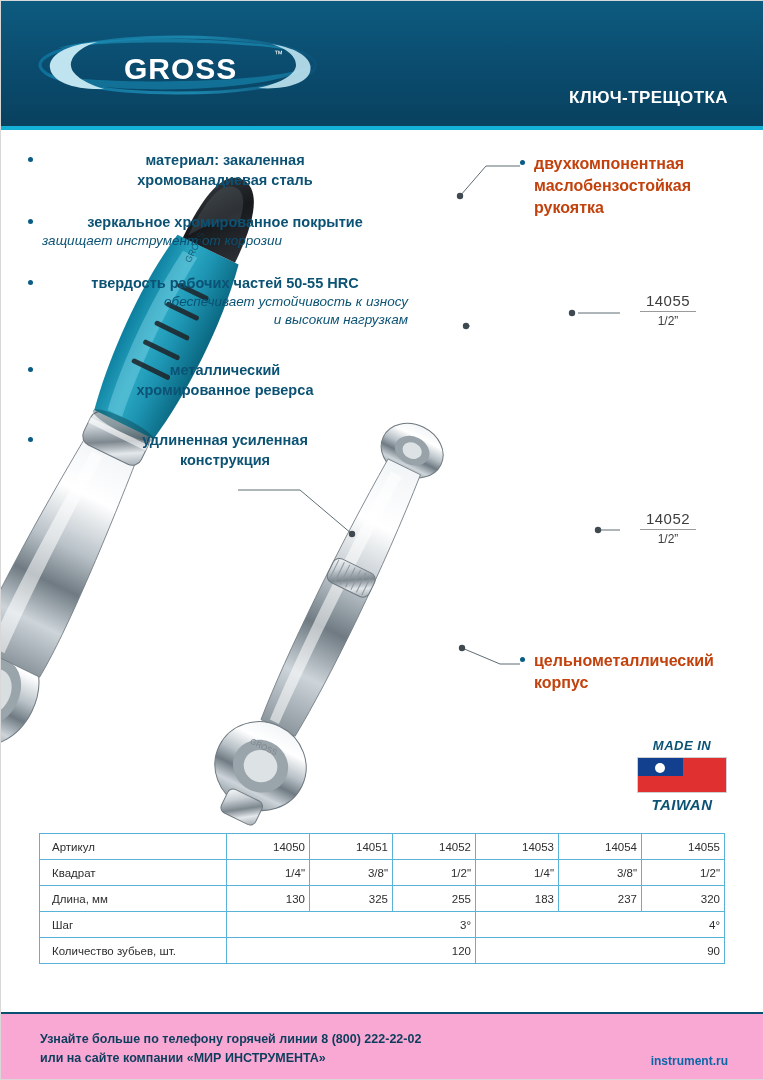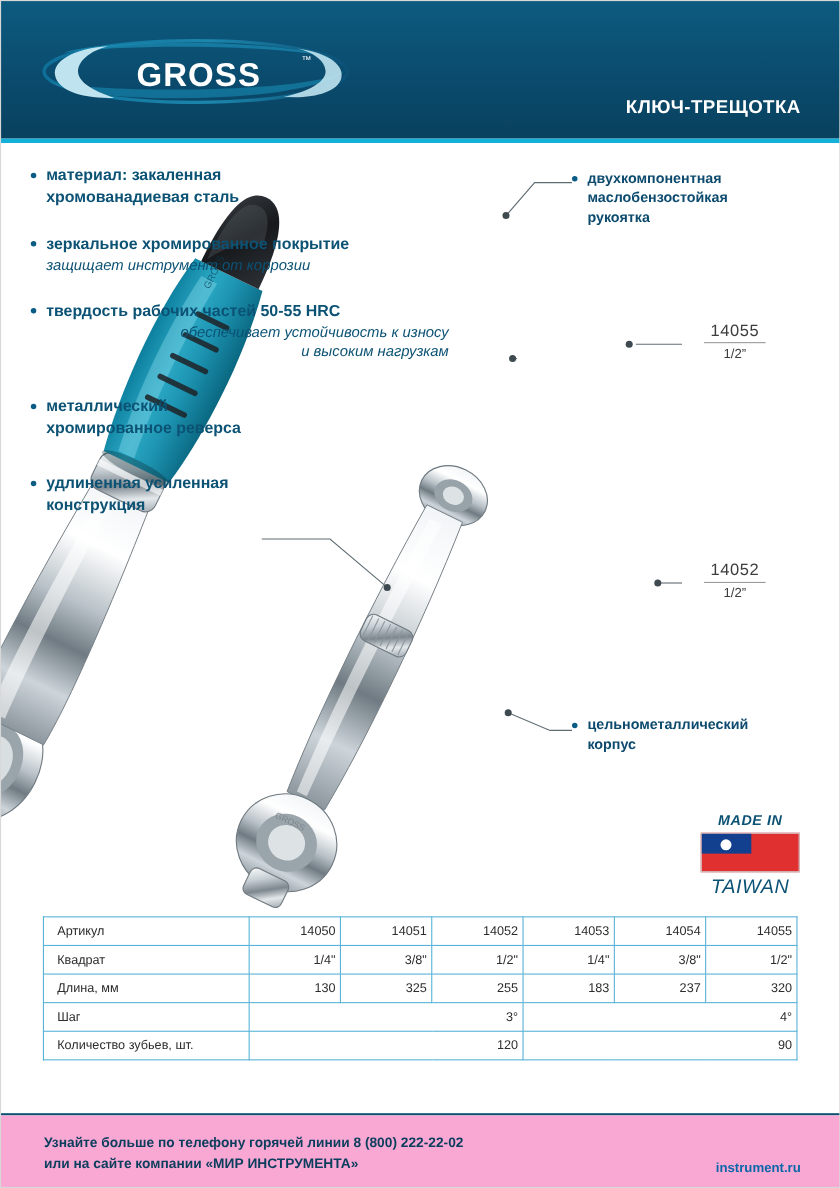--- a/index.html
+++ b/index.html
@@ -96,20 +96,21 @@
     width: 5px;
     height: 5px;
     border-radius: 50%;
     background: #0b5c85;
   }
   .feature .main {
     font-size: 14.5px;
     font-weight: bold;
     color: #0b5274;
     line-height: 1.38;
+    text-align: center;
   }
   .feature .sub {
     font-size: 13.5px;
     font-style: italic;
     color: #0b5274;
     line-height: 1.38;
   }
 
   .feature-right {
     position: absolute;
@@ -128,23 +129,23 @@
   .feature-right .dot, .feature-right2 .dot {
     position: absolute;
     left: 0;
     top: 7px;
     width: 5px;
     height: 5px;
     border-radius: 50%;
     background: #0b5c85;
   }
   .feature-right .main, .feature-right2 .main {
-    font-size: 13px;
-    font-weight: bold;
-    color: #0c4a6e;
+    font-size: 16px;
+    font-weight: bold;
+    color: #c2410c;
     line-height: 1.38;
   }
 
   
   .callout {
     position: absolute;
     text-align: center;
     color: #4b4b4b;
   }
   .callout .code {
@@ -183,22 +184,22 @@
     text-align: center;
   }
   .made-in .mi-top {
     font-size: 13px;
     font-weight: bold;
     font-style: italic;
     color: #0b5274;
     letter-spacing: 0.5px;
   }
   .made-in .mi-bottom {
-    font-size: 18px;
-    font-weight: normal;
+    font-size: 15px;
+    font-weight: bold;
     font-style: italic;
     color: #0b5274;
     letter-spacing: 0.5px;
     margin-top: 3px;
   }
   .flag {
     position: relative;
     width: 90px;
     height: 36px;
     margin: 4px auto 0 auto;

